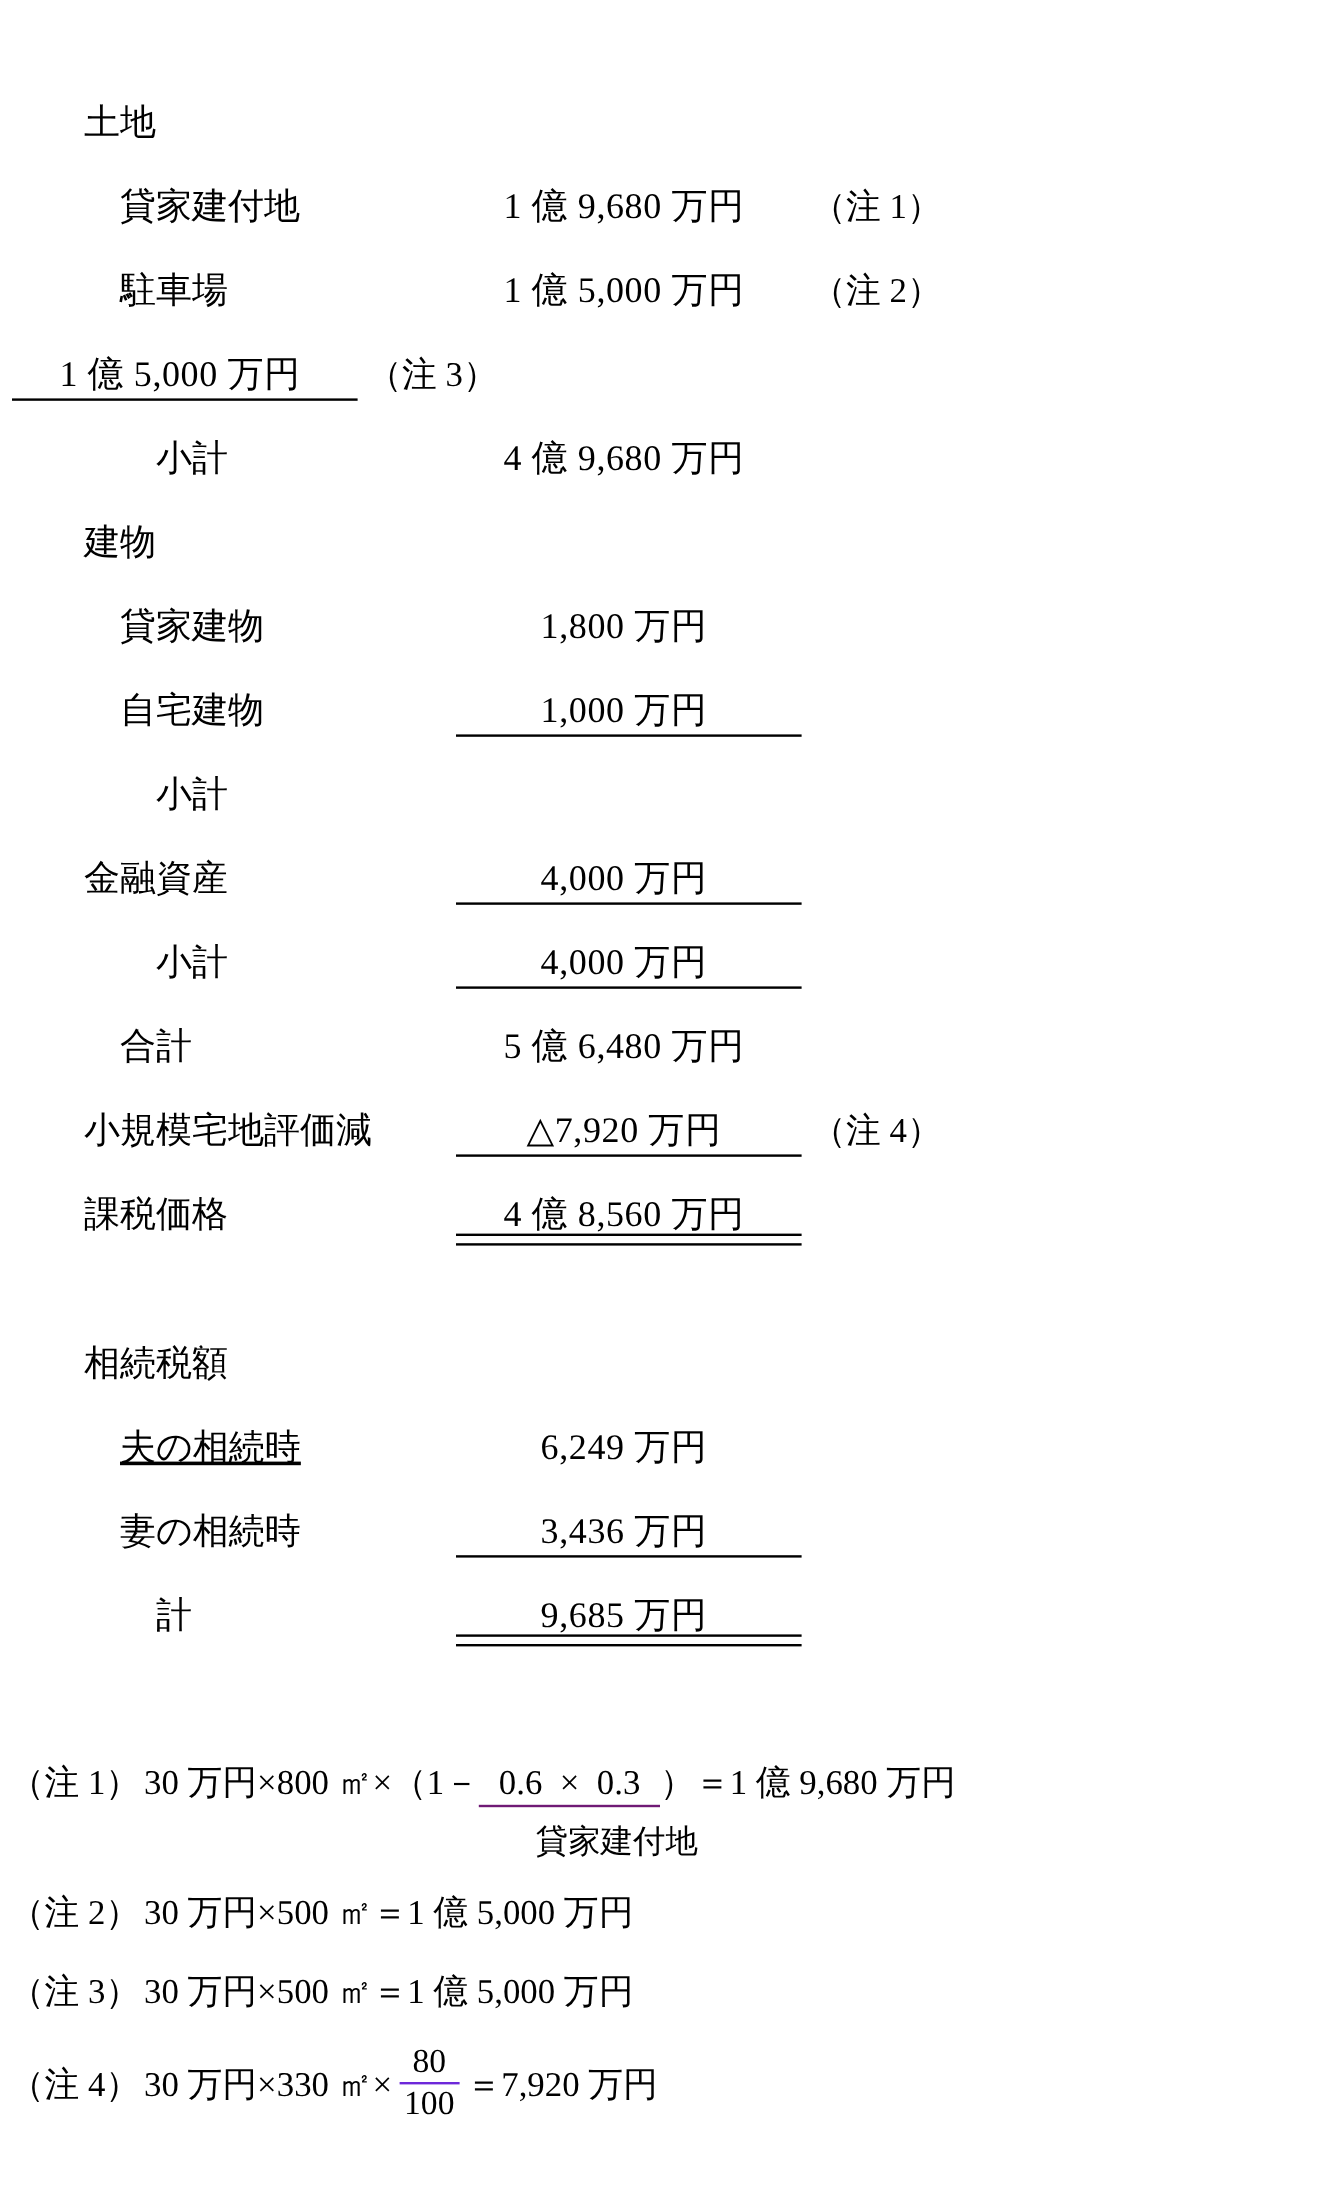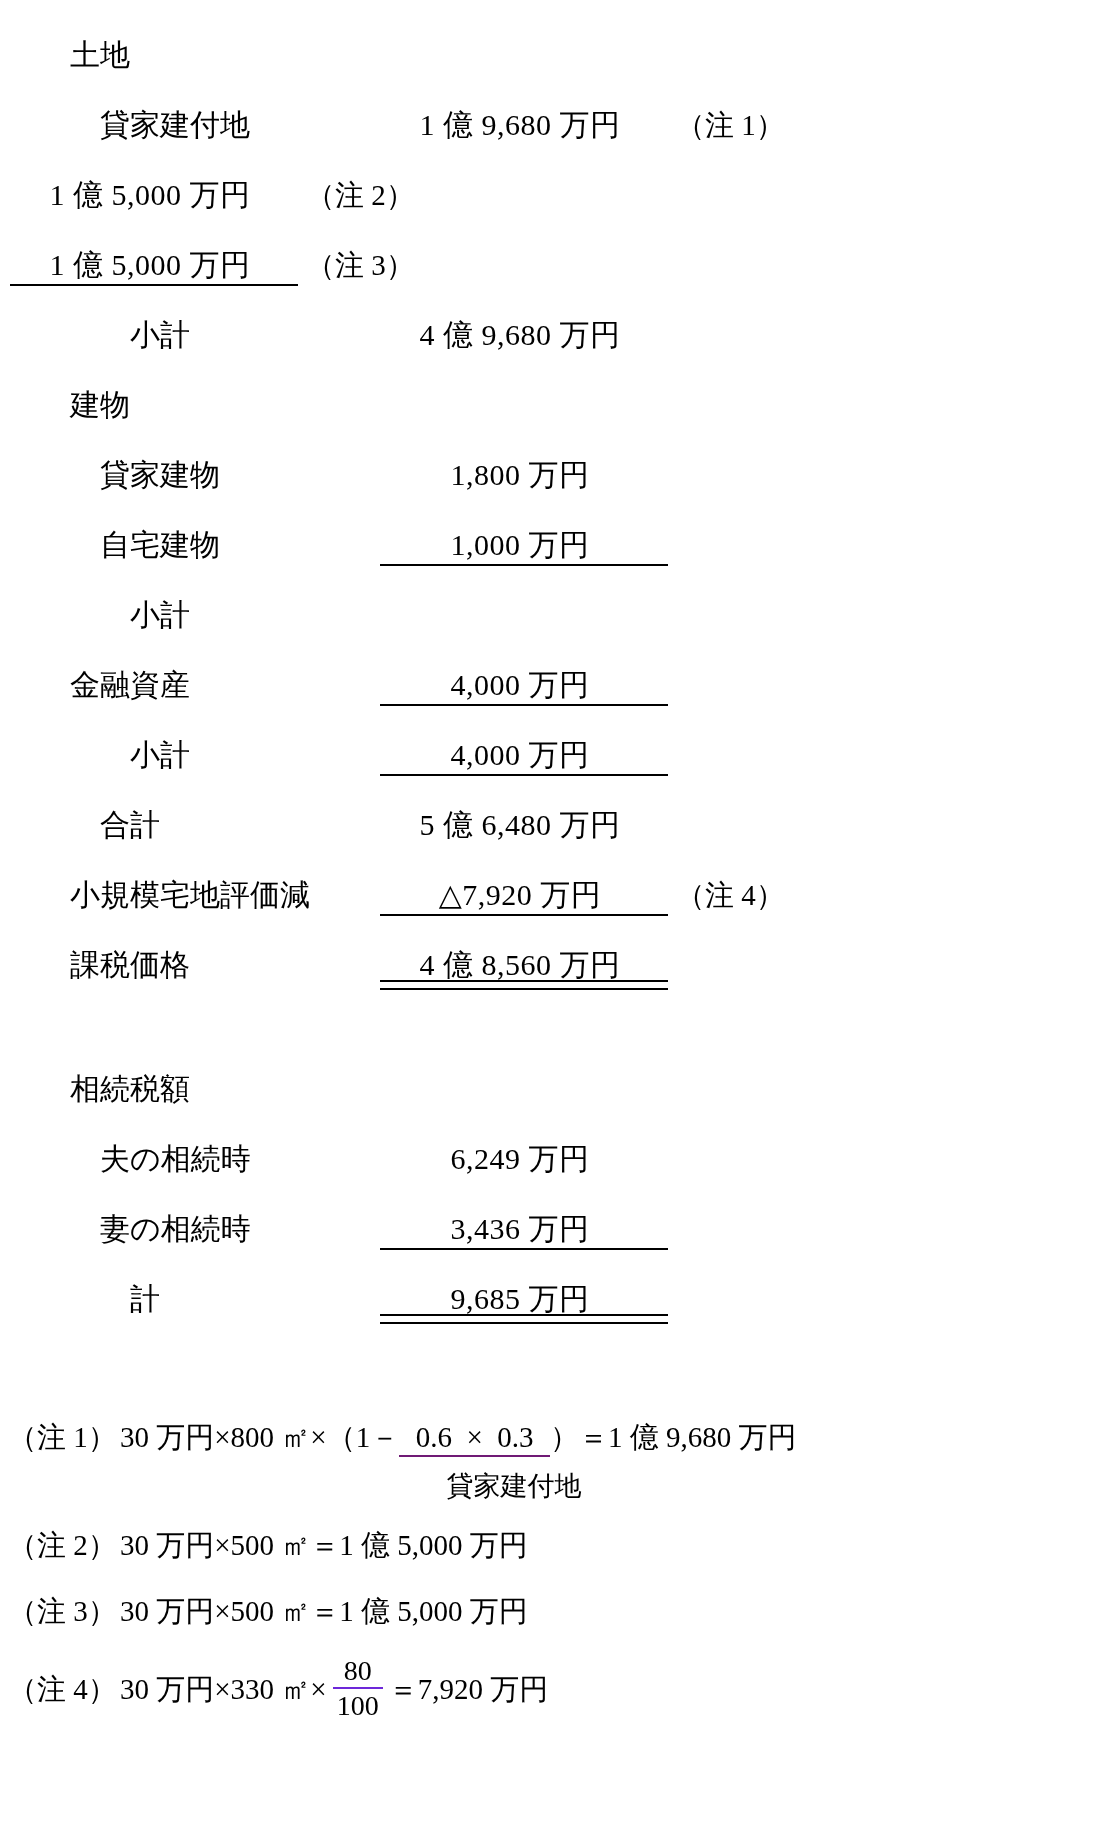--- a/index.html
+++ b/index.html
@@ -13,20 +13,21 @@
     font-family: "Liberation Serif", "DejaVu Serif", serif;
     color: #000000;
     position: relative;
     overflow: hidden;
   }
   .page {
     position: relative;
     width: 1108px;
     height: 1416px;
     padding: 0;
+    margin-top: 48px;
   }
 
   
   .stmt {
     position: absolute;
     left: 0;
     top: 0;
     width: 1108px;
   }
   .row {
@@ -149,20 +150,21 @@
 
     <div class="row">
       <div class="label ind1" style="width:270px;">貸家建付地</div>
       <div class="amount-cell">
         <span class="amount">1 億 9,680 万円</span>
       </div>
       <div class="note">（注 1）</div>
     </div>
 
     <div class="row">
+      <div class="label ind1" style="width:270px;">駐車場</div>
       <div class="amount-cell">
         <span class="amount">1 億 5,000 万円</span>
       </div>
       <div class="note">（注 2）</div>
     </div>
 
     <div class="row">
       <div class="amount-cell ul">
         <span class="amount">1 億 5,000 万円</span>
       </div>
@@ -234,21 +236,21 @@
       </div>
     </div>
 
     <div class="gap"></div>
 
     <div class="row">
       <div class="label ind0">相続税額</div>
     </div>
 
     <div class="row">
-      <div class="label ind1" style="width:270px;">夫の相続時</div>
+      <div class="label ind1" style="width:270px;text-decoration:underline;">夫の相続時</div>
       <div class="amount-cell">
         <span class="amount">6,249 万円</span>
       </div>
     </div>
 
     <div class="row">
       <div class="label ind1" style="width:270px;">妻の相続時</div>
       <div class="amount-cell ul">
         <span class="amount">3,436 万円</span>
       </div>

